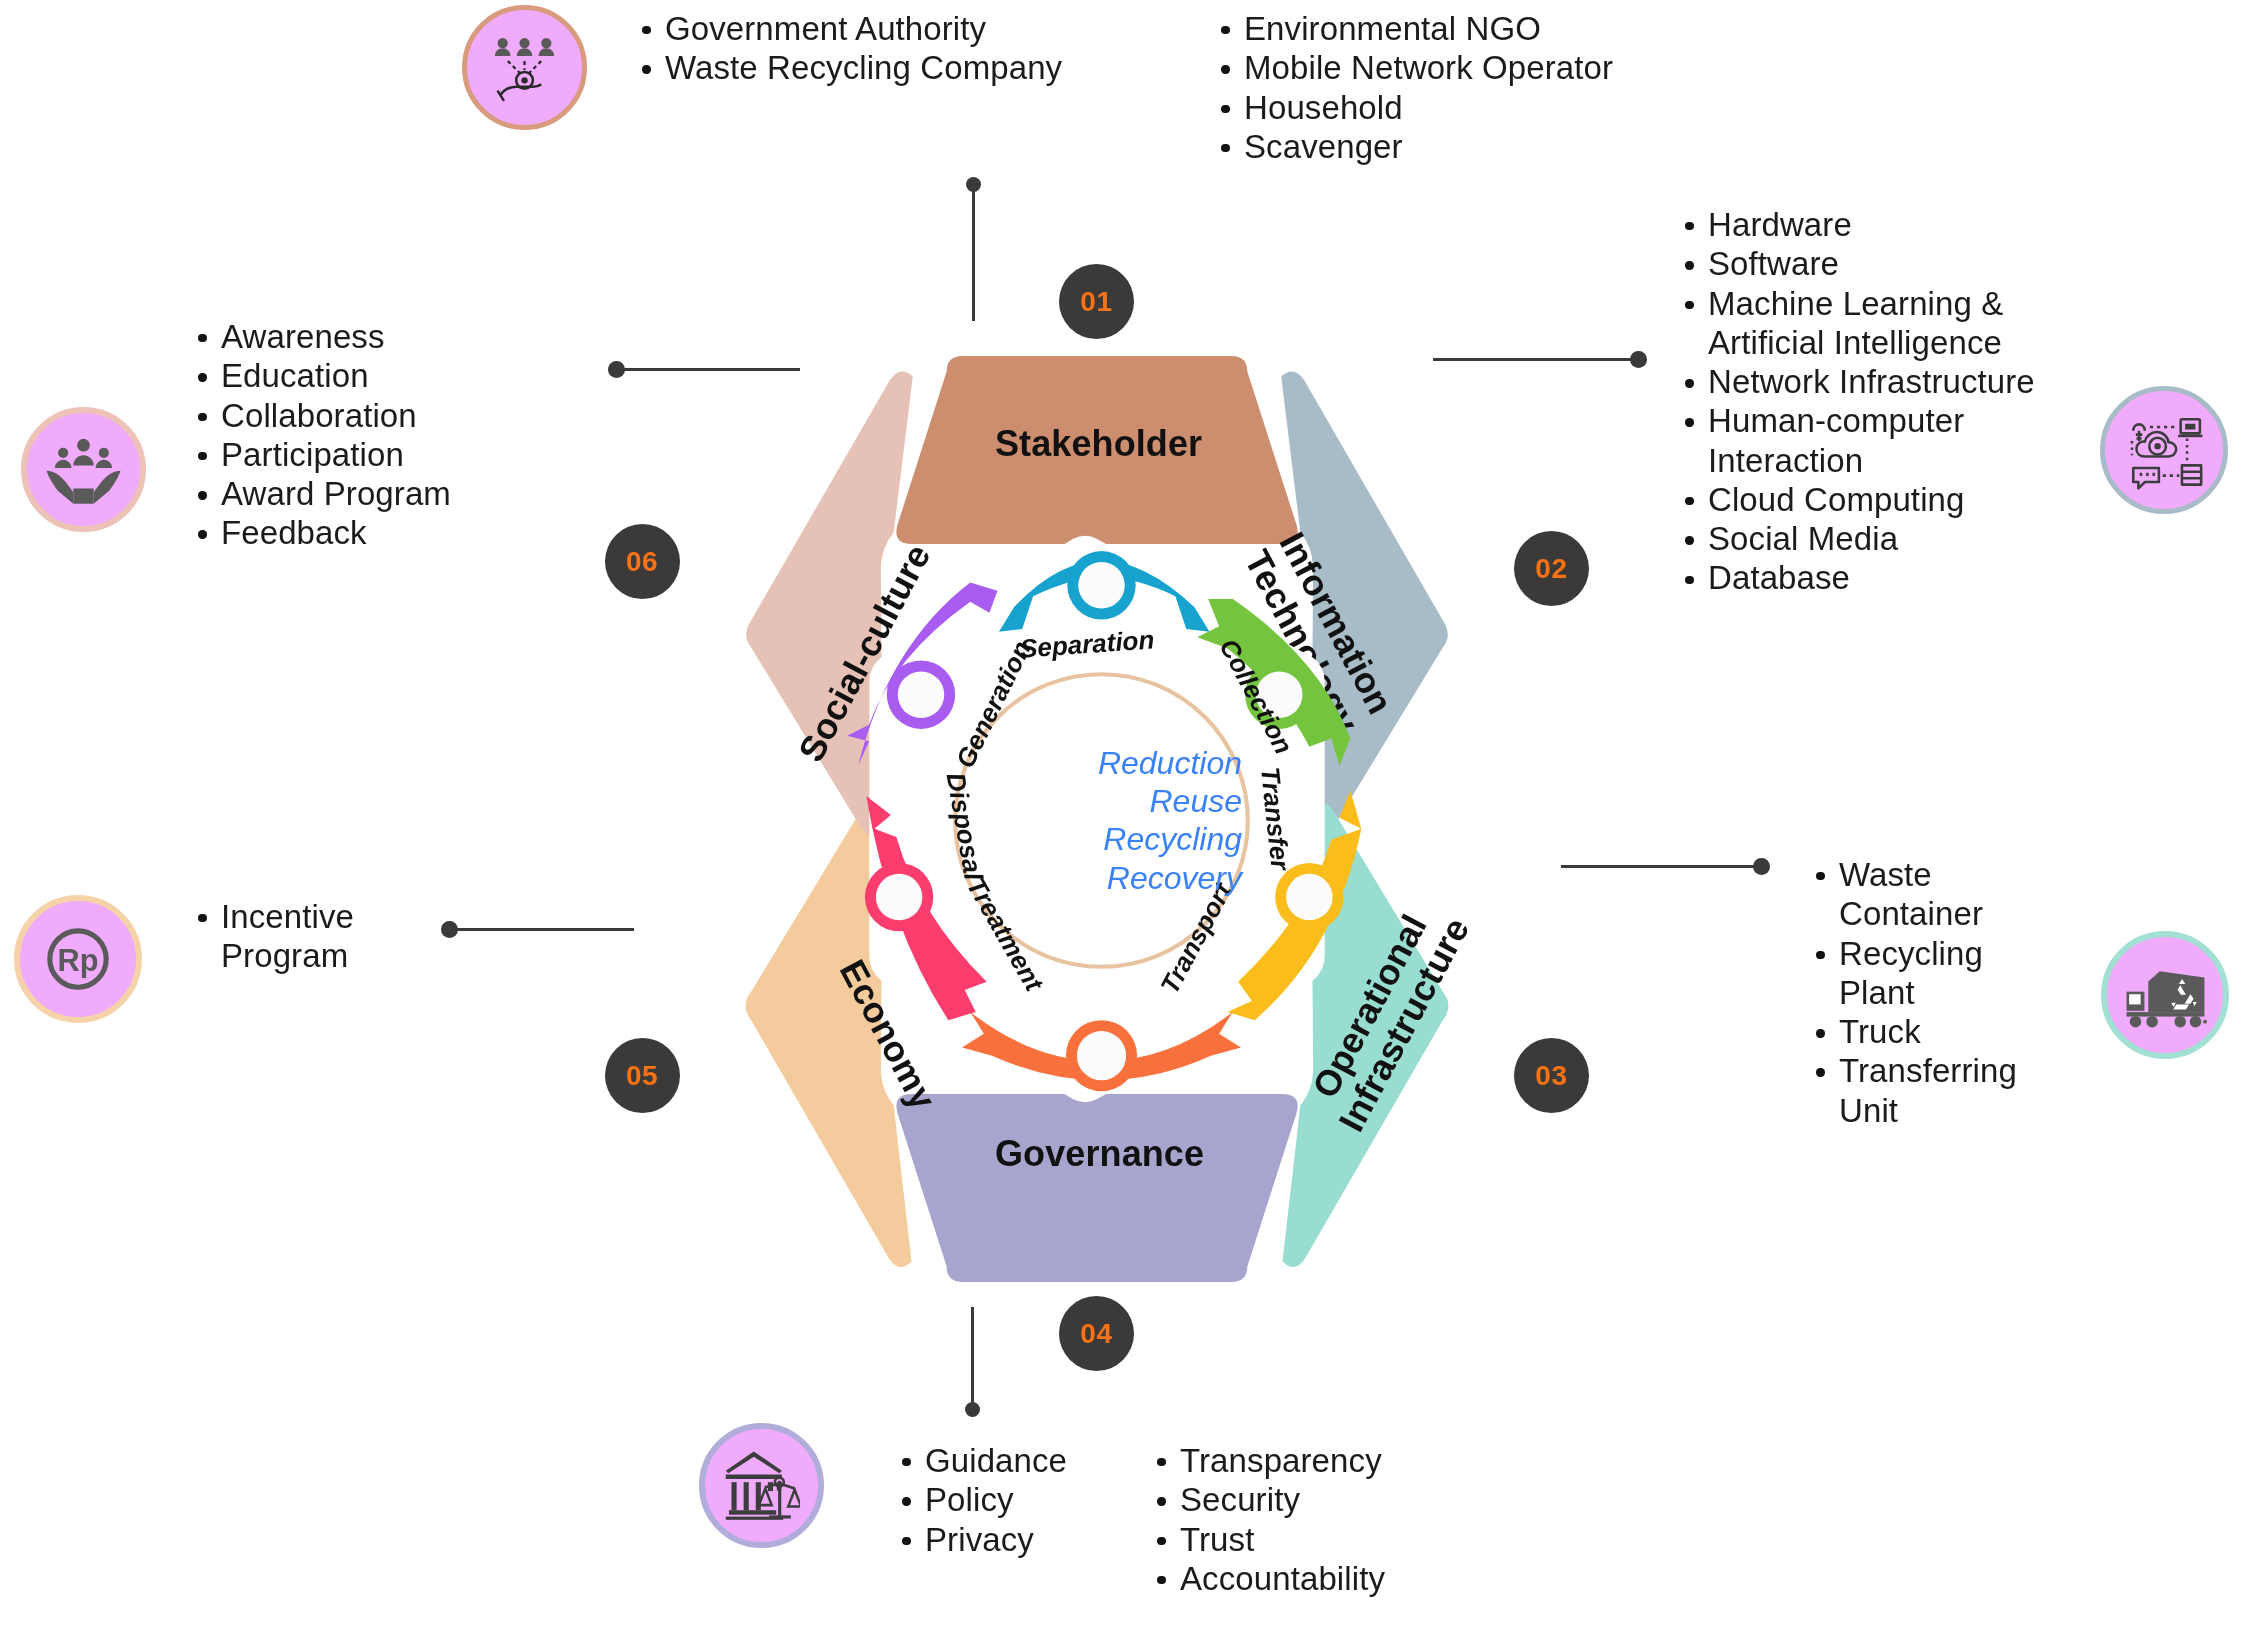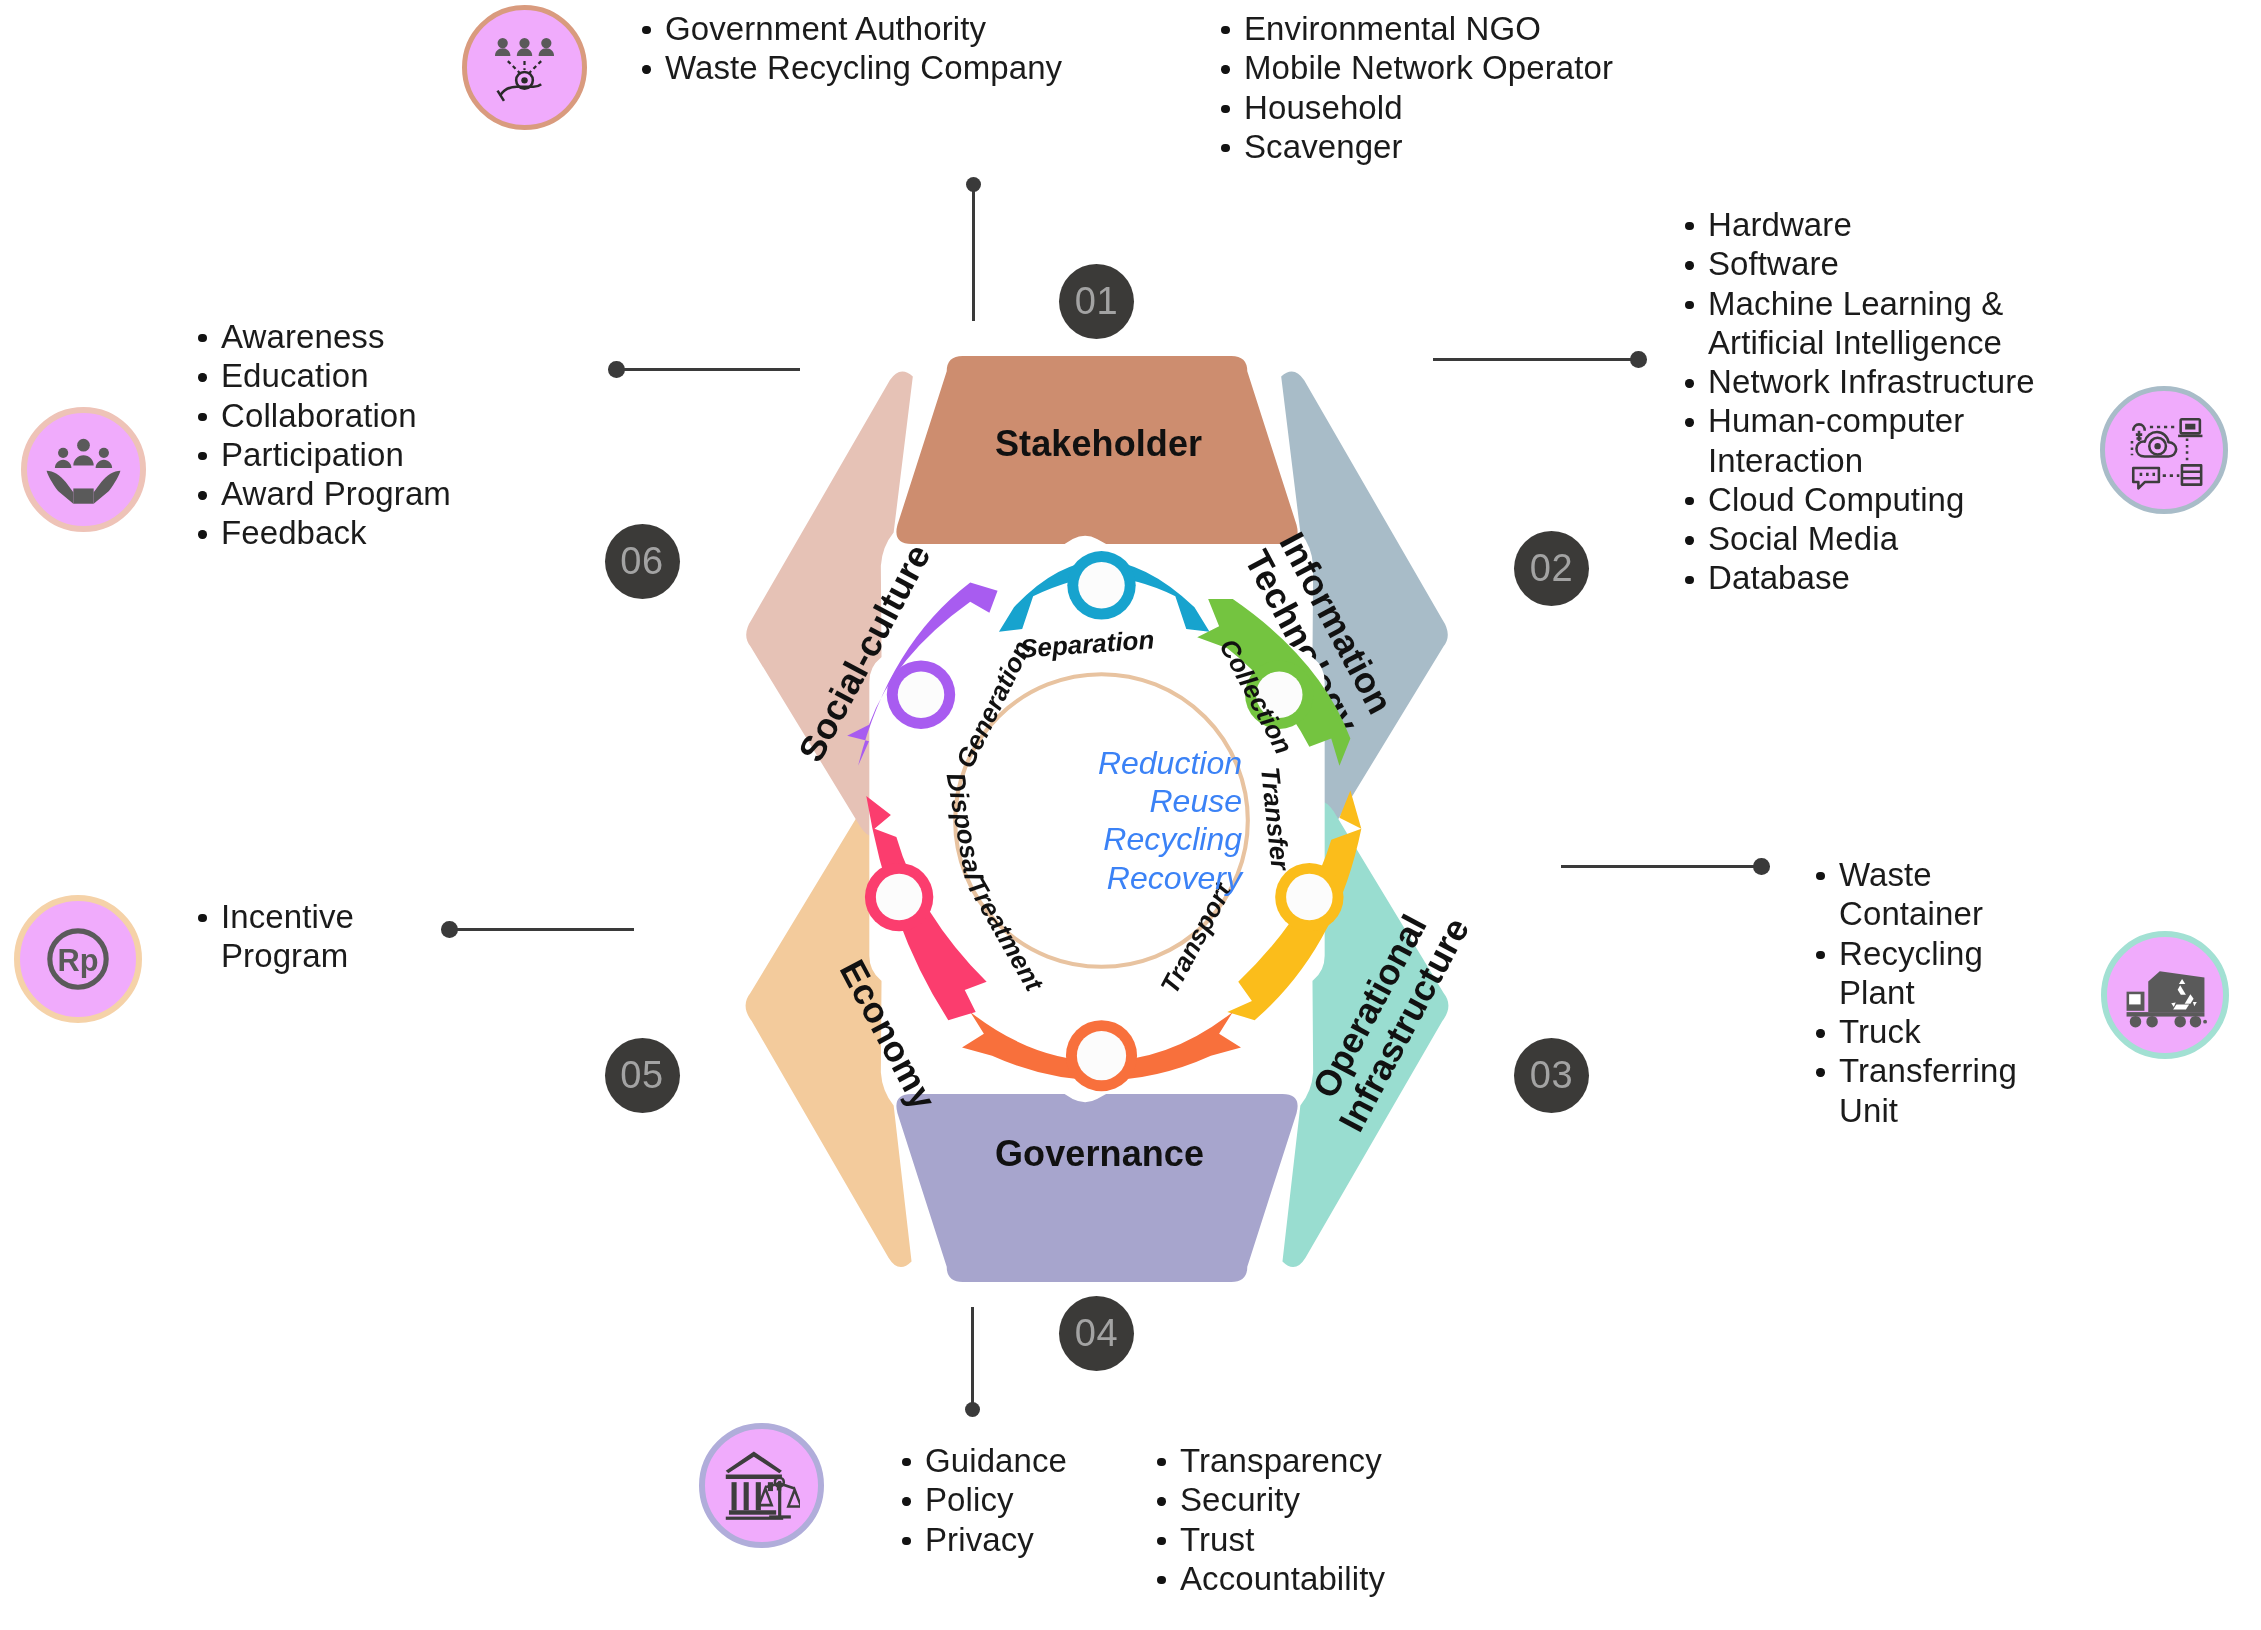--- a/index.html
+++ b/index.html
@@ -34,22 +34,22 @@
   .wheel { position:absolute; left:579px; top:301px; width:1036px; height:1036px; }
 
   .wlabel {
     position:absolute; font-size:36px; font-weight:700; color:#111;
     white-space:nowrap; letter-spacing:0.1px;
   }
   .wlabel.two { line-height:1.08; text-align:center; }
 
   .badge {
     position:absolute; width:75px; height:75px; border-radius:50%;
-    background:#3b3a38; color:#a3a3a3; display:flex; align-items:center; justify-content:center;
-    font-size:38px; font-weight:400; letter-spacing:0.6px;
+    background:#3b3a38; color:#f97316; display:flex; align-items:center; justify-content:center;
+    font-size:28px; font-weight:700; letter-spacing:0.6px;
   }
 
   
   .cycle { position:absolute; left:828px; top:547px; width:547px; height:547px; }
   .cycle svg { position:absolute; left:0; top:0; }
 
   .core {
     position:absolute; left:50%; top:50%; transform:translate(-50%,-50%);
     text-align:right; font-style:italic; font-size:32px; line-height:1.2;
     color:#3b82f6; width:281px;

